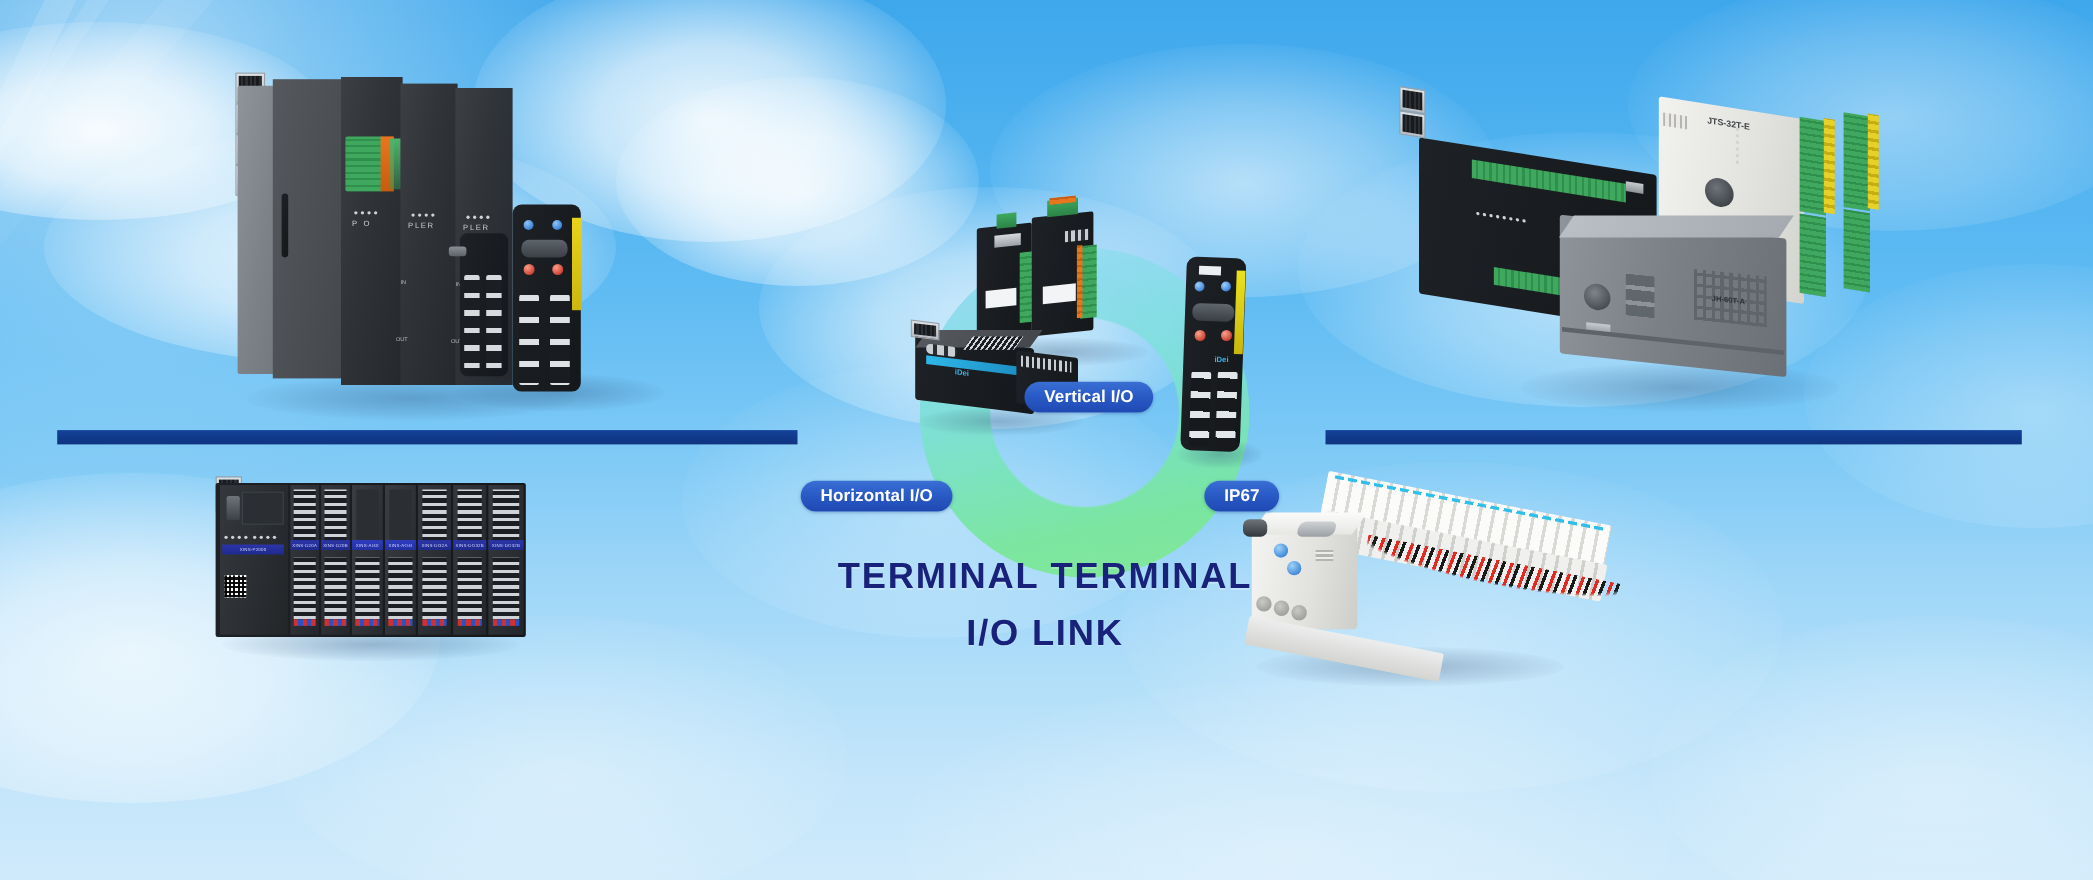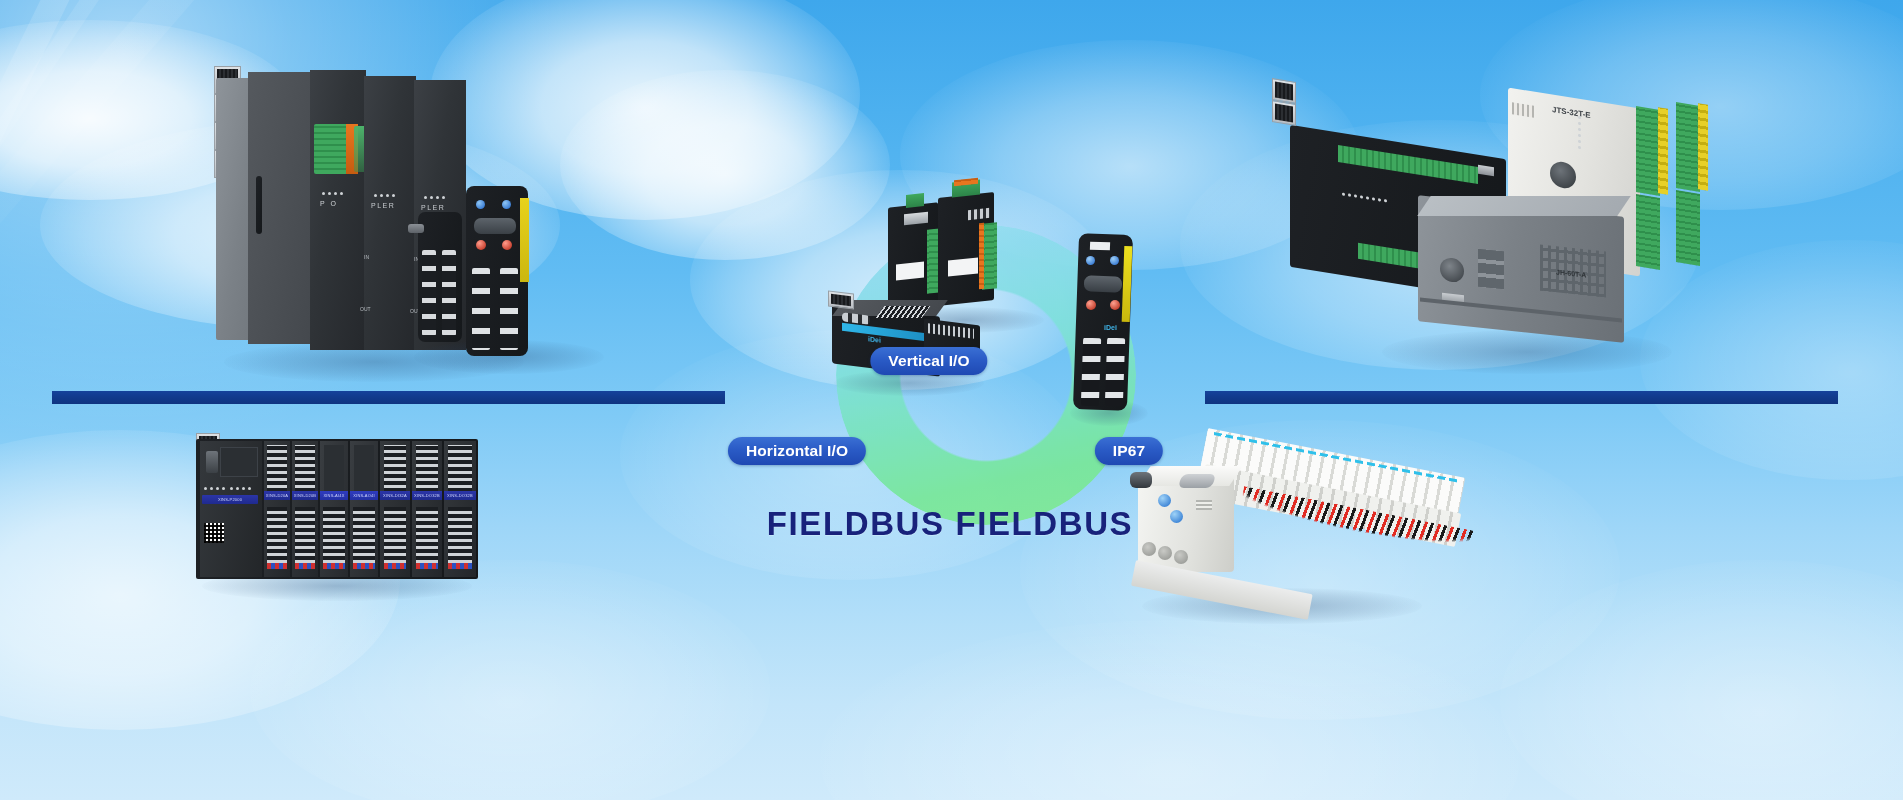--- a/index.html
+++ b/index.html
@@ -161,21 +161,21 @@
     padding: 0 18px;
     border-radius: 14px;
     background: linear-gradient(to bottom,#3a6fd4 0%,#2a5bc6 45%,#1f49b3 100%);
     color: #ffffff;
     font-size: 15.5px;
     font-weight: 700;
     letter-spacing: .1px;
     white-space: nowrap;
     box-shadow: 0 1px 3px rgba(20,50,110,.35);
   }
-  #badge-vertical   { left: 929px; top: 347px; transform: translateX(-50%); }
+  #badge-vertical   { left: 990px; top: 347px; transform: translateX(-50%); }
   #badge-horizontal { left: 797px; top: 437px; transform: translateX(-50%); }
   #badge-ip67       { left: 1129px; top: 437px; transform: translateX(-50%); }
 
   
   #headline {
     position: absolute;
     left: 950px;
     top: 498px;
     transform: translateX(-50%);
     text-align: center;
@@ -512,16 +512,17 @@
   </div>
 
   <div class="divider" id="divider-left"></div>
   <div class="divider" id="divider-right"></div>
 
   <div class="badge" id="badge-vertical">Vertical I/O</div>
   <div class="badge" id="badge-horizontal">Horizontal I/O</div>
   <div class="badge" id="badge-ip67">IP67</div>
 
   <div id="headline">
-    <div class="hl-line">FIELDBUS FIELDBUS</div>
+    <div class="hl-line">TERMINAL TERMINAL</div>
+    <div class="hl-line">I/O LINK</div>
   </div>
 
 </div>
 
 </body></html>

